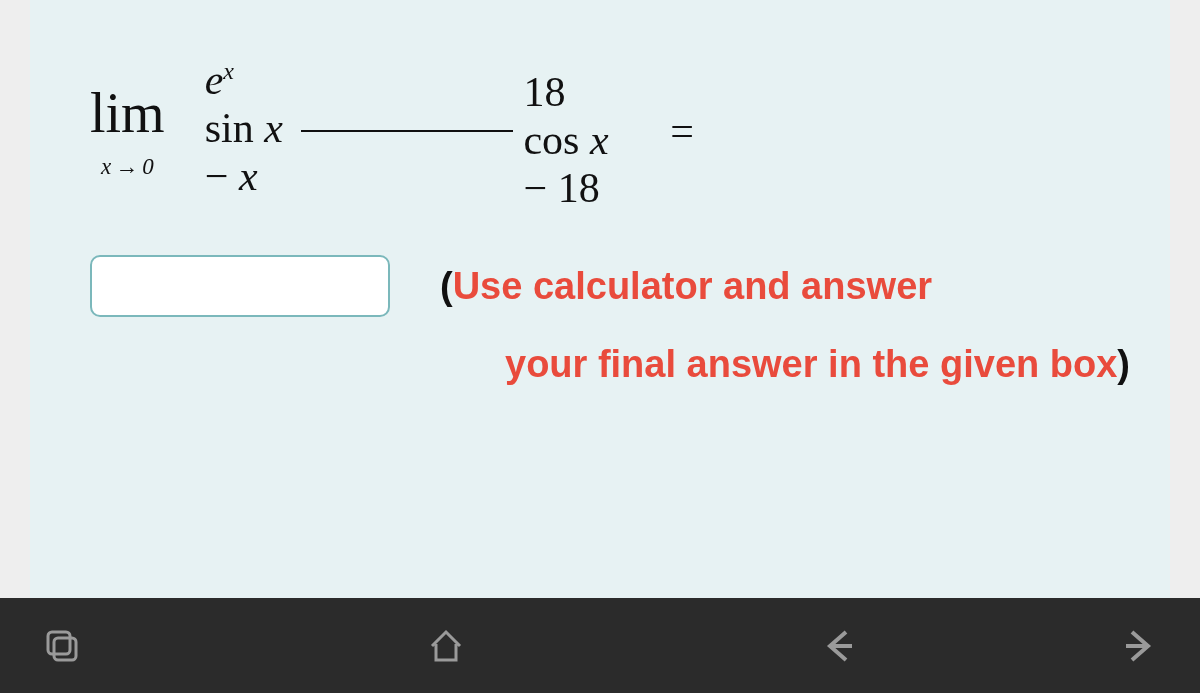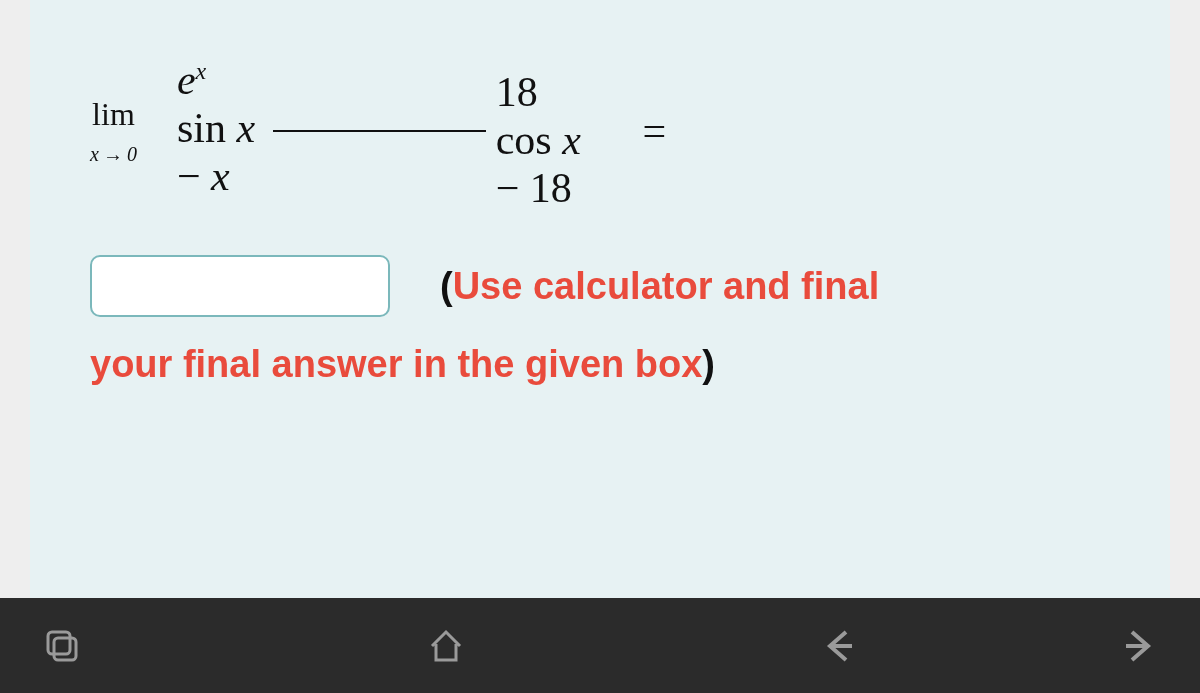--- a/index.html
+++ b/index.html
@@ -2,35 +2,35 @@
 <html><head>
 <meta charset="utf-8">
 <style>
   * { box-sizing: border-box; margin: 0; padding: 0; }
   html, body { width: 1200px; height: 693px; overflow: hidden; font-family: Georgia, 'Times New Roman', serif; }
   body { background: #eeeeee; display: flex; flex-direction: column; }
   .page-wrap { flex: 1; padding: 0 30px; display: flex; }
   .content-panel { background: #e7f2f3; flex: 1; padding: 50px 40px 60px 60px; }
   .equation-row { display: flex; align-items: center; font-size: 40px; color: #111; margin-bottom: 40px; }
   .lim-block { display: flex; flex-direction: column; align-items: center; margin-right: 30px; line-height: 1; }
-  .lim-word { font-size: 32px; }
-  .lim-sub { font-size: 20px; margin-top: 14px; font-style: italic; }
+  .lim-word { font-size: 56px; }
+  .lim-sub { font-size: 23px; margin-top: 14px; font-style: italic; }
   .lim-sub .arrow { font-style: normal; margin: 0 4px; }
   .fraction { display: flex; flex-direction: row; align-items: center; }
   .numerator, .denominator { padding: 0 10px; font-size: 42px; }
   .numerator { padding-bottom: 6px; }
   .denominator { padding-top: 18px; }
   .frac-bar { height: 2px; background: #111; width: 100%; }
   .sup { font-size: 24px; vertical-align: super; font-style: italic; }
   .ital { font-style: italic; }
   .equals { margin-left: 30px; font-size: 42px; }
   .input-row { display: flex; align-items: center; flex-wrap: wrap; font-family: Arial, Helvetica, sans-serif; font-weight: bold; font-size: 38px; color: #e94b3c; line-height: 1.8; }
   .answer-input { width: 300px; height: 62px; border: 2px solid #7bb8bb; border-radius: 10px; background: #ffffff; margin-right: 50px; font-size: 30px; padding: 0 12px; }
   .hint-part1 .paren { color: #111; }
-  .hint-part2 { margin-top: 10px; }
+  .hint-part2 { margin-top: 10px; text-align: right; }
   .hint-part2 .paren { color: #111; }
   .bottom-bar { height: 95px; background: #2b2b2b; display: flex; align-items: center; padding: 0 40px; }
   .nav-icon { color: #9a9a9a; display: flex; align-items: center; justify-content: center; cursor: pointer; }
   .spacer-sm { flex: 0 0 340px; }
   .spacer-md { flex: 0 0 350px; }
   .spacer-lg { flex: 1; }
   svg { stroke: #9a9a9a; fill: none; stroke-width: 3; }
 </style>
 </head>
 <body>
@@ -53,21 +53,21 @@
         <div class="denominator">
           <span>18</span><span> cos </span><span class="ital">x</span><span> − </span><span>18</span>
         </div>
       </div>
       <span class="equals">=</span>
     </div>
 
     <div class="input-row">
       <input type="text" class="answer-input" value="" style="">
       <span class="hint-part1">
-        <span class="paren">(</span><span>Use calculator and final</span>
+        <span class="paren">(</span><span>Use calculator and answer</span>
       </span>
       <span class="hint-part2" style="width:100%;">
         <span>your final answer in the given box</span><span class="paren">)</span>
       </span>
     </div>
 
   </div>
 </div>
 
 <div class="bottom-bar">

